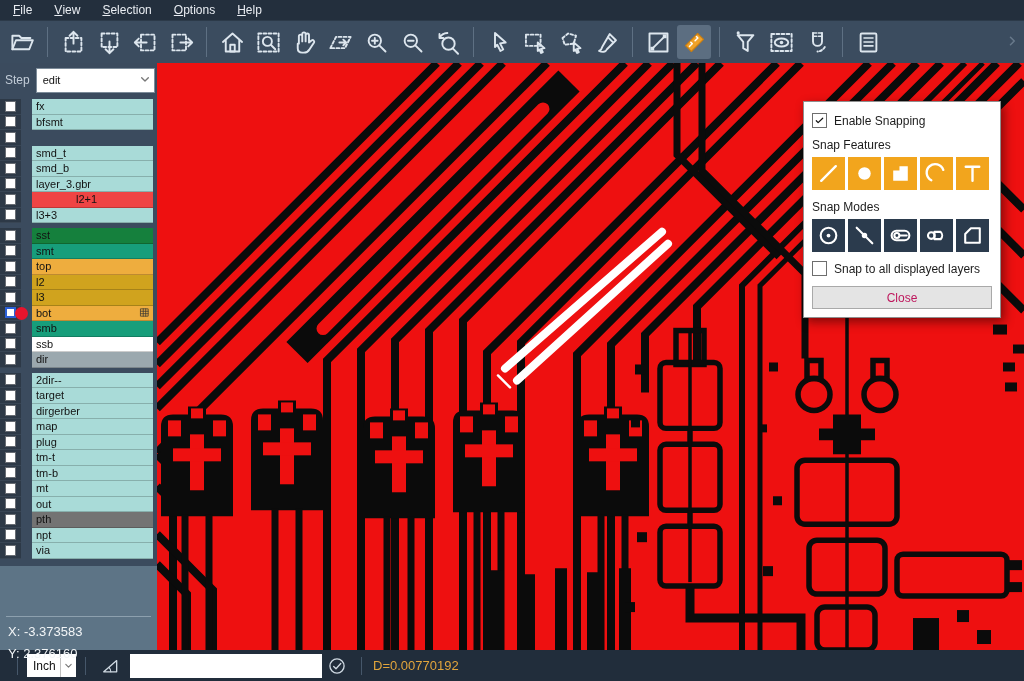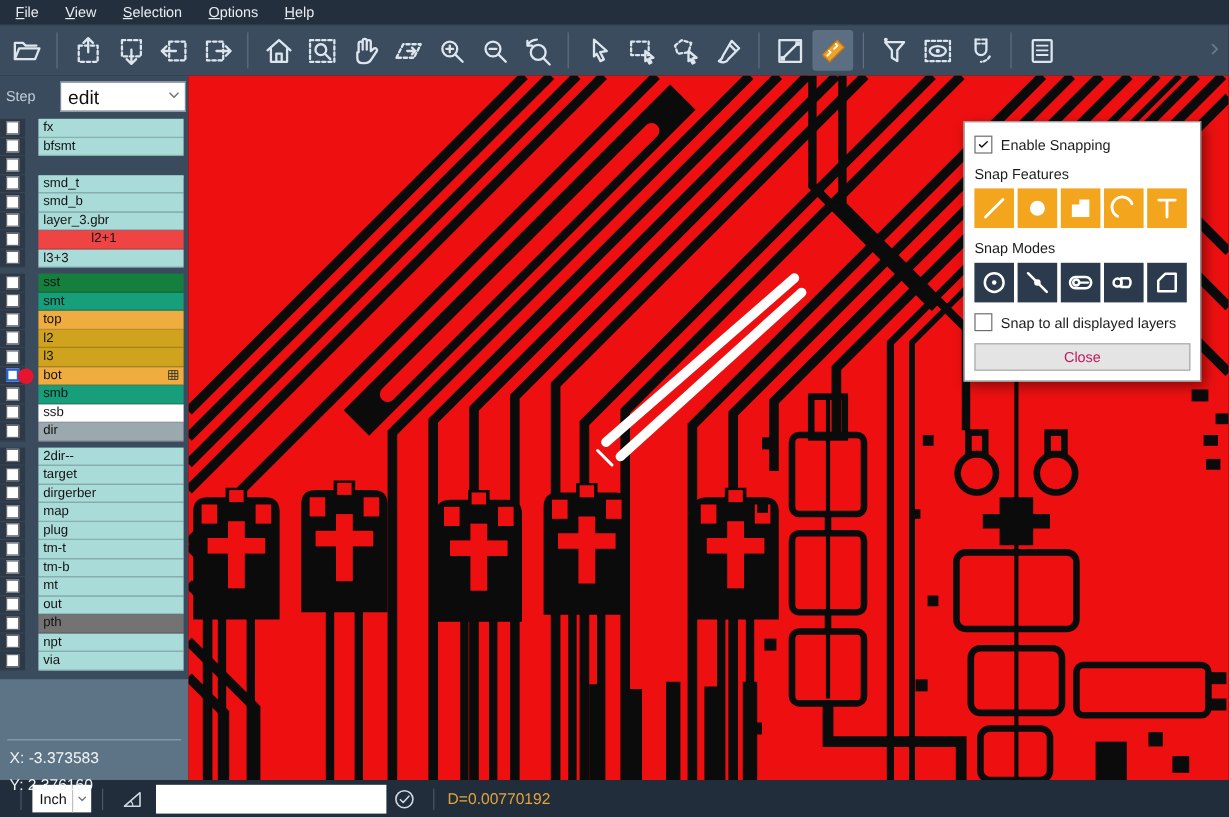--- a/index.html
+++ b/index.html
@@ -18,24 +18,24 @@
   .tbtn{width:34px;height:34px;margin:0 1px;display:flex;align-items:center;justify-content:center;border-radius:3px}
   .tbtn svg{width:27px;height:27px}
   .tbtn.active{background:#5c6e81}
   .tsep{width:1px;height:30px;background:#5e7083;margin:0 7px}
   #tb-overflow{position:absolute;right:3px;top:11px;opacity:.45}
   #tb-overflow svg{width:18px;height:18px}
 
   
   #main{display:flex;flex:1 1 auto;min-height:0}
   #sidebar{width:157px;background:#3b4b5e;display:flex;flex-direction:column;flex:0 0 auto}
-  #steprow{height:34px;display:flex;align-items:center;padding:0 2px 0 5px;gap:20px;flex:0 0 auto}
+  #steprow{height:34px;display:flex;align-items:center;padding:0 2px 0 5px;gap:6px;flex:0 0 auto}
   #steplabel{color:#c3cdd8;font-size:12px}
-  #stepselect{flex:1;height:23px;background:#fff;display:flex;align-items:flex-end;justify-content:space-between;
-              padding:0 1px 0 6px;font-size:16px;color:#111;border:1px solid #7c8b99}
+  #stepselect{flex:1;height:23px;background:#fff;display:flex;align-items:center;justify-content:space-between;
+              padding:0 1px 0 6px;font-size:11px;color:#111;border:1px solid #7c8b99}
   .chev svg{width:16px;height:16px}
 
   #layerlist{flex:0 0 auto;padding-top:2px}
   .lgroup{margin-bottom:5px}
   .lrow{height:15.5px;display:flex;align-items:stretch;position:relative}
   .lcbcell{width:21px;background:#2d3947;display:flex;align-items:center;justify-content:center;
            border-bottom:1px solid #384554;flex:0 0 auto}
   .lcbbox{width:11px;height:11px;background:#fff;border:1px solid #676c73;box-sizing:border-box}
   .lrow.active .lcbbox{border:2px solid var(--active-checkbox-blue,#2a5fd6)}
   .lspace{width:11px;flex:0 0 auto}

